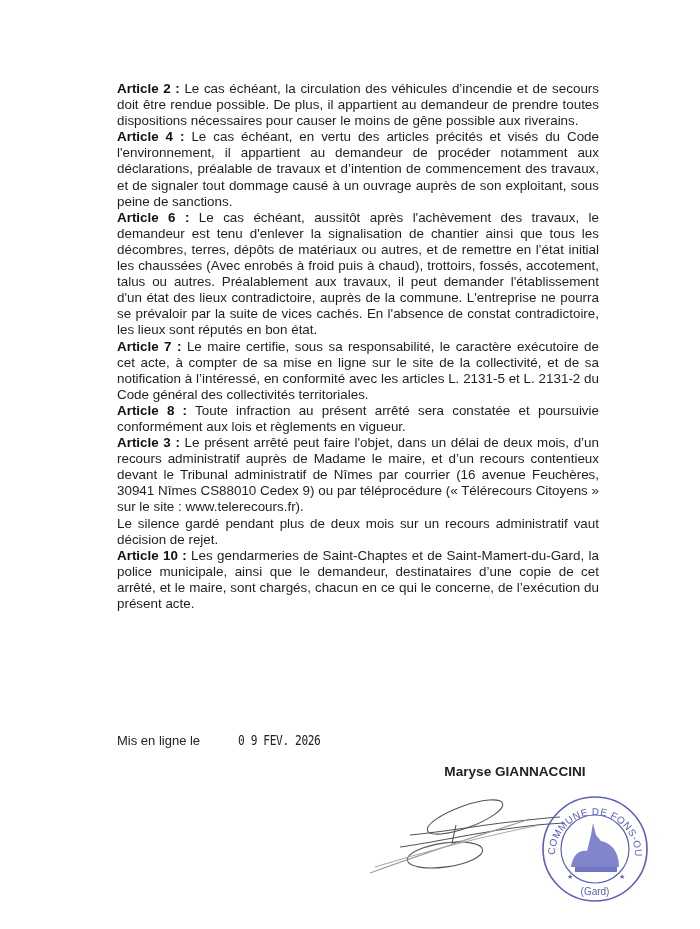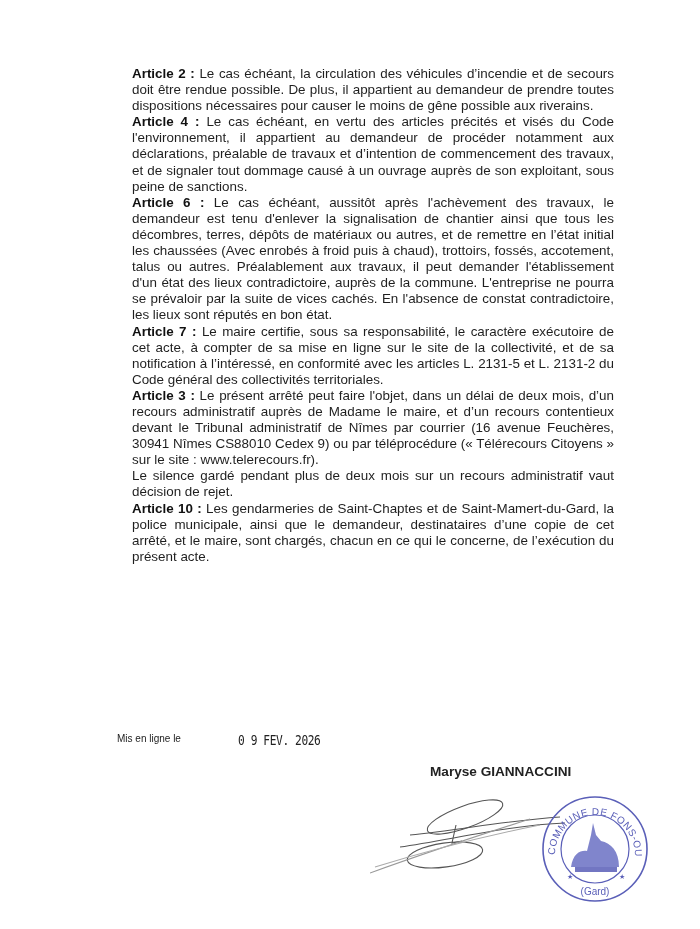--- a/index.html
+++ b/index.html
@@ -1,47 +1,48 @@
 <!DOCTYPE html>
 <html><head>
 <meta charset="utf-8">
 <style>
   html, body { margin: 0; padding: 0; }
   body {
     width: 700px; height: 929px; background: #ffffff; position: relative; overflow: hidden;
     font-family: "Liberation Sans", sans-serif; color: #1f1f1f;
   }
-  .page { position: absolute; left: 117px; top: 66px; width: 482px; margin-left: 15px; }
+  .page { position: absolute; left: 117px; top: 81px; width: 482px; }
   .para {
     font-size: 13.4px; line-height: 16.1px; text-align: justify; margin: 0;
     text-align-last: left;
   }
   .para b { font-weight: bold; color: #111; }
   .online {
-    position: absolute; left: 117px; top: 733px; font-size: 10px; color: #222;
+    position: absolute; left: 117px; top: 733px; font-size: 13px; color: #222;
   }
   .stamp-date {
     position: absolute; left: 238px; top: 732px; font-family: "DejaVu Sans Mono", monospace;
     font-size: 14px; letter-spacing: -0.5px; color: #222; transform: scaleX(0.8); transform-origin: left;
   }
   .sig-block {
-    position: absolute; left: 430px; top: 763px; width: 170px; text-align: left;
+    position: absolute; left: 430px; top: 763px; width: 170px; text-align: center;
     font-weight: bold; font-size: 13.6px; line-height: 17px; color: #222;
   }
   .signature { position: absolute; left: 370px; top: 795px; }
   .seal { position: absolute; left: 541px; top: 795px; }
 </style>
 </head>
 <body>
 
 <div class="page">
   <p class="para"><b>Article 2 :</b><span> Le cas échéant, la circulation des véhicules d’incendie et de secours doit être rendue possible. De plus, il appartient au demandeur de prendre toutes dispositions nécessaires pour causer le moins de gêne possible aux riverains.</span></p>
   <p class="para"><b>Article 4 :</b><span> Le cas échéant, en vertu des articles précités et visés du Code l'environnement, il appartient au demandeur de procéder notamment aux déclarations, préalable de travaux et d’intention de commencement des travaux, et de signaler tout dommage causé à un ouvrage auprès de son exploitant, sous peine de sanctions.</span></p>
   <p class="para"><b>Article 6 :</b><span> Le cas échéant, aussitôt après l'achèvement des travaux, le demandeur est tenu d'enlever la signalisation de chantier ainsi que tous les décombres, terres, dépôts de matériaux ou autres, et de remettre en l’état initial les chaussées (Avec enrobés à froid puis à chaud), trottoirs, fossés, accotement, talus ou autres. Préalablement aux travaux, il peut demander l'établissement d'un état des lieux contradictoire, auprès de la commune. L'entreprise ne pourra se prévaloir par la suite de vices cachés. En l'absence de constat contradictoire, les lieux sont réputés en bon état.</span></p>
   <p class="para"><b>Article 7 :</b><span> Le maire certifie, sous sa responsabilité, le caractère exécutoire de cet acte, à compter de sa mise en ligne sur le site de la collectivité, et de sa notification à l’intéressé, en conformité avec les articles L. 2131-5 et L. 2131-2 du Code général des collectivités territoriales.</span></p>
+  <p class="para"><b>Article 8 :</b><span> Toute infraction au présent arrêté sera constatée et poursuivie conformément aux lois et règlements en vigueur.</span></p>
   <p class="para"><b>Article 3 :</b><span> Le présent arrêté peut faire l'objet, dans un délai de deux mois, d’un recours administratif auprès de Madame le maire, et d’un recours contentieux devant le Tribunal administratif de Nîmes par courrier (16 avenue Feuchères, 30941 Nîmes CS88010 Cedex 9) ou par téléprocédure (« Télérecours Citoyens » sur le site : www.telerecours.fr).</span></p>
   <p class="para"><span>Le silence gardé pendant plus de deux mois sur un recours administratif vaut décision de rejet.</span></p>
   <p class="para"><b>Article 10 :</b><span> Les gendarmeries de Saint-Chaptes et de Saint-Mamert-du-Gard, la police municipale, ainsi que le demandeur, destinataires d’une copie de cet arrêté, et le maire, sont chargés, chacun en ce qui le concerne, de l’exécution du présent acte.</span></p>
 </div>
 
 <div class="online">Mis en ligne le</div>
 <div class="stamp-date">0 9 FEV. 2026</div>
 
 <div class="sig-block">
   <div>Maryse GIANNACCINI</div>

